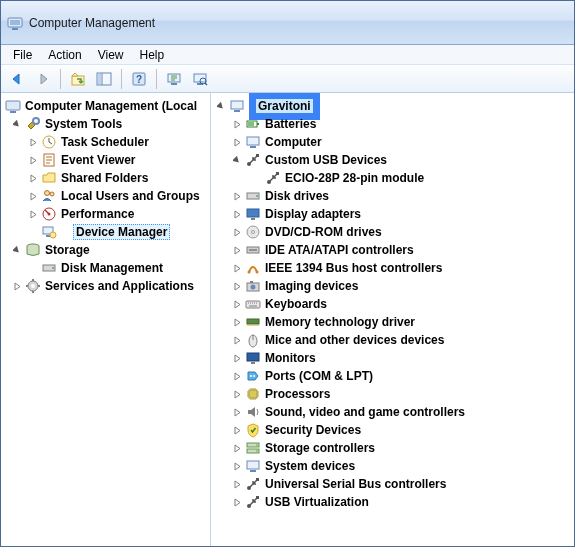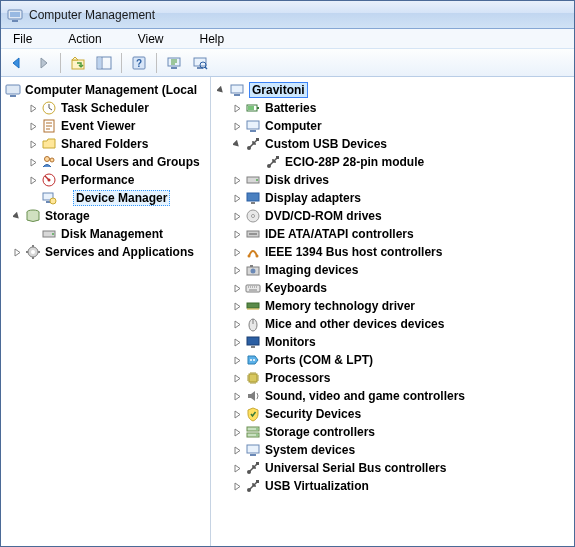--- a/index.html
+++ b/index.html
@@ -8,37 +8,36 @@
   font-size: 12px;
   background: #fff;
   width: 575px;
   height: 547px;
   overflow: hidden;
   border: 1px solid #4b6a97;
   display: flex;
   flex-direction: column;
 }
 .titlebar {
-  height: 28px;
+  height: 44px;
   background: linear-gradient(to bottom, #e8f0fb 0%, #d4e3f7 45%, #c1d6f0 46%, #d0e2f5 100%);
   border-bottom: 1px solid #86a7d4;
   display: flex;
   align-items: center;
   padding: 0 6px;
 }
 .titlebar .app-icon { width: 16px; height: 16px; margin-right: 6px; }
 .titlebar .title { color: #1a1a1a; font-size: 12px; }
 .menubar {
   height: 20px;
   background: #f4f8fd;
   border-bottom: 1px solid #d6e5f5;
   display: flex;
   align-items: center;
   padding: 0 4px;
-  gap: 20px;
 }
 .menubar .menu-item {
   padding: 2px 8px;
   cursor: default;
 }
 .toolbar {
   height: 28px;
   background: linear-gradient(to bottom, #fdfefe, #eaf2fb);
   border-bottom: 1px solid #b9cde6;
   display: flex;
@@ -90,21 +89,21 @@
 .node-icon { width: 16px; height: 16px; margin-right: 4px; display:inline-flex; align-items:center; justify-content:center;}
 .label { cursor: default; }
 .label.selected {
   background: #e5f3ff;
   border: 1px dotted #3399ff;
   padding: 0 2px;
   margin-left: 12px;
 }
 .label.highlight {
   background: #cce8ff;
-  border: 1px solid #3b82f6;
+  border: 7px solid #3b82f6;
   padding: 0 2px;
 }
 </style>
 </head>
 <body>
 
 <div class="titlebar">
   <span class="app-icon">
     <svg viewBox="0 0 16 16">
         <rect x="1" y="3" width="14" height="9" rx="1" fill="#dfe9f5" stroke="#6b89b6"></rect>
@@ -184,20 +183,35 @@
           <span class="node-icon">
               <svg viewBox="0 0 16 16">
                 <rect x="1" y="3" width="14" height="9" rx="1" fill="#dfe9f5" stroke="#6b89b6"></rect>
                 <rect x="5" y="13" width="6" height="2" fill="#6b89b6"></rect>
               </svg>
             </span>
           <span class="label">Computer Management (Local</span>
         </div>
         <ul>
           <li>
+            <div class="row">
+              <span class="indent" style="width:10px"></span>
+              <span class="expander">
+                  <svg width="9" height="9" viewBox="0 0 9 9">
+                    <path d="M1 1 L7 4.5 L1 8 Z" fill="#595959" transform="rotate(45 4 4)"></path>
+                  </svg>
+                </span>
+              <span class="node-icon">
+                  <svg viewBox="0 0 16 16">
+                    <path d="M3 10 L7 6 L10 9 L6 13 Z" fill="#c9a934" stroke="#8a6f12"></path>
+                    <circle cx="11" cy="5" r="3" fill="none" stroke="#6b89b6" stroke-width="2"></circle>
+                  </svg>
+                </span>
+              <span class="label">System Tools</span>
+            </div>
             <ul>
               <li>
                   <div class="row">
                 <span class="indent" style="width:26px"></span>
                 <span class="expander">
                       <svg width="9" height="9" viewBox="0 0 9 9">
                         <path d="M2 1 L7 4.5 L2 8 Z" fill="none" stroke="#808080"></path>
                       </svg>
                     </span>
                 <span class="node-icon">

